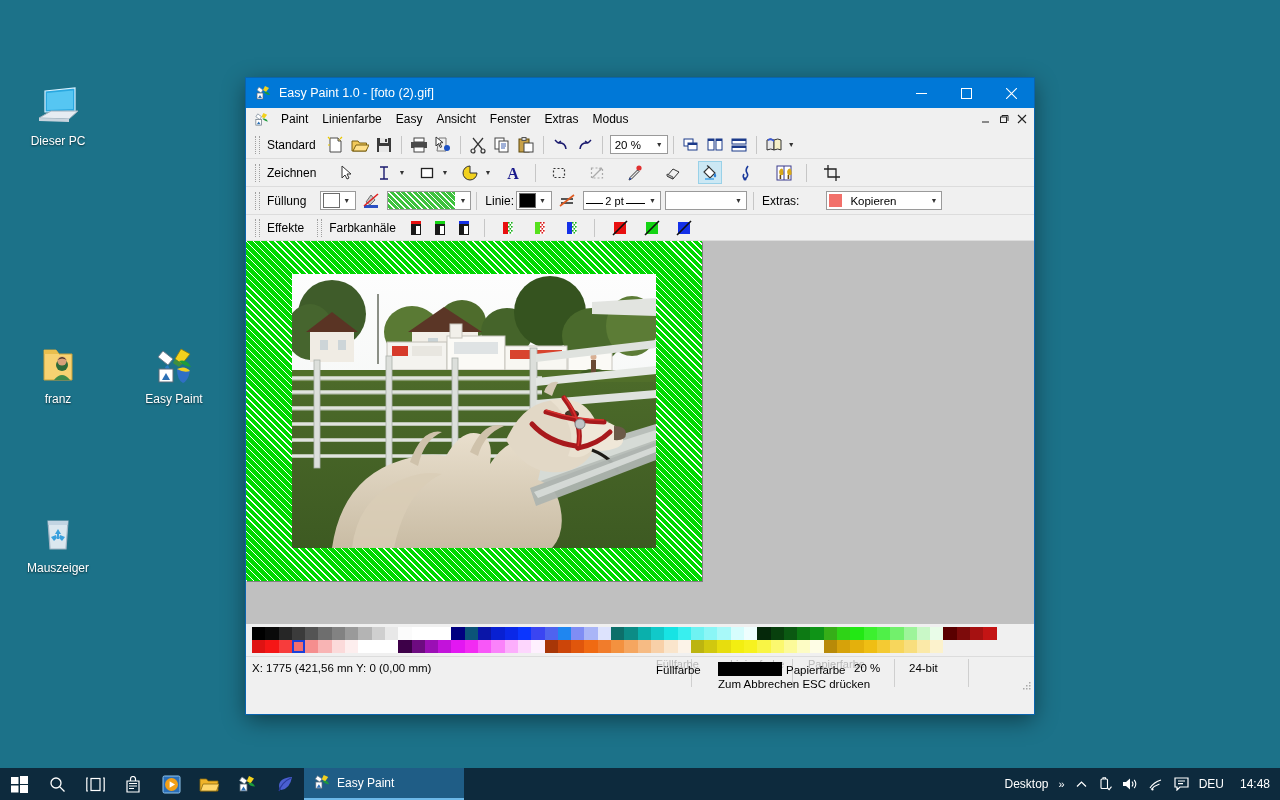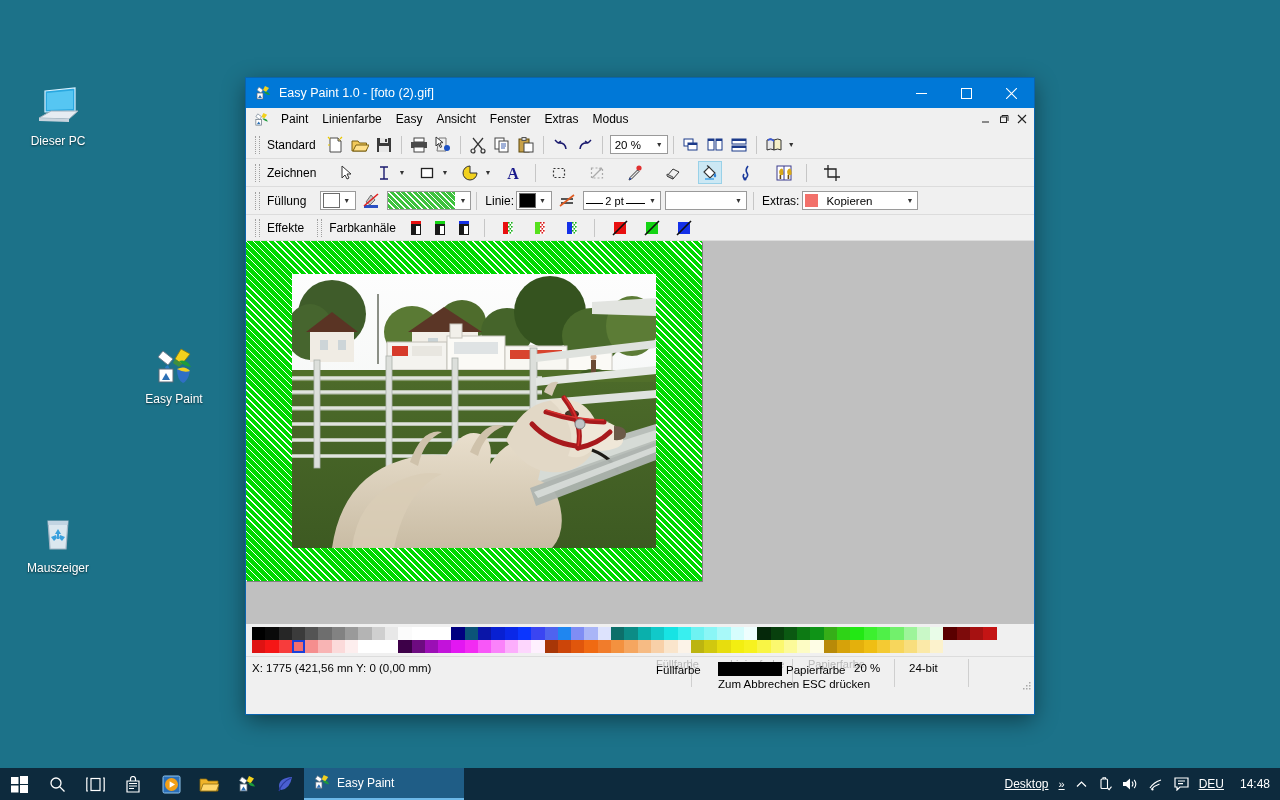--- a/index.html
+++ b/index.html
@@ -20,21 +20,21 @@
   
   #taskbar{position:absolute;left:0;top:768px;width:1280px;height:32px;
     background:#0d2a3d;display:flex;align-items:center;}
   .tb-btn{width:38px;height:32px;display:flex;align-items:center;justify-content:center;
     color:#fff;}
   .tb-task{height:32px;display:flex;align-items:center;gap:7px;padding:0 14px 0 10px;
     background:#1f5d86;color:#fff;font-size:12px;border-bottom:2px solid #6cb8e8;
     box-sizing:border-box;min-width:160px;}
   #tray{margin-left:auto;display:flex;align-items:center;gap:10px;color:#fff;
     font-size:12px;padding-right:10px;height:32px;}
-  #tray .ti{display:flex;align-items:center;justify-content:center;height:32px;text-decoration:underline;}
+  #tray .ti{display:flex;align-items:center;justify-content:center;height:32px;}
   #clock{font-size:12px;text-align:center;line-height:32px;padding-left:6px;}
 
   
   #app{position:absolute;left:246px;top:78px;width:788px;height:636px;
     background:#f0f0f0;box-shadow:0 0 0 1px #0a64ad, 0 6px 22px rgba(0,0,0,.45);
     box-sizing:border-box;}
   #titlebar{height:30px;background:#0078d7;color:#fff;display:flex;align-items:center;
     font-size:12.5px;}
   #titlebar .ticon{width:16px;height:16px;margin:0 8px 0 9px;}
   .wbtn{width:45px;height:30px;display:flex;align-items:center;justify-content:center;color:#fff;}
@@ -61,21 +61,21 @@
     margin:0 5px;flex:0 0 auto;}
   .tbar .lbl{padding:0 8px 0 2px;color:#000;white-space:nowrap;}
   .tb-ico{width:24px;height:23px;display:flex;align-items:center;justify-content:center;
     flex:0 0 auto;border:1px solid transparent;box-sizing:border-box;}
   .tb-ico.on{background:#cce8f4;border:1px solid #99d1e8;}
   .sep{width:1px;height:18px;background:#c6c6c6;margin:0 5px;flex:0 0 auto;}
   .drop-arrow{width:11px;height:23px;display:flex;align-items:center;justify-content:center;
     font-size:7px;color:#333;flex:0 0 auto;}
 
   .combo{height:19px;border:1px solid #9a9a9a;background:#fff;display:flex;align-items:center;
-    box-sizing:border-box;font-size:11.5px;color:#000;}
+    box-sizing:border-box;font-size:11.5px;color:#000;margin-left:24px;}
   .combo .cval{padding:0 4px;flex:1;white-space:nowrap;overflow:hidden;}
   .combo .carr{width:15px;display:flex;align-items:center;justify-content:center;
     font-size:7px;color:#333;}
 
   .swatchbox{height:19px;border:1px solid #9a9a9a;background:#fff;display:flex;align-items:center;
     box-sizing:border-box;padding:0 2px;}
   .swatchbox .sw{width:16px;height:13px;border:1px solid #6b6b6b;}
   .swatchbox .carr{width:14px;text-align:center;font-size:7px;color:#333;}
 
   
@@ -117,20 +117,35 @@
         <path d="M10 6 L40 3 L40 26 L10 27 Z" fill="#2aa8e0" stroke="#d9f2ff" stroke-width="1.2"></path>
         <path d="M12 8 L38 5.5 L38 24 L12 25 Z" fill="#56c6f2"></path>
         <path d="M4 33 L16 26 L43 26 L34 34 Z" fill="#e6ecf2" stroke="#9fb0bd" stroke-width="1"></path>
         <path d="M4 33 L34 34 L34 37 L4 36 Z" fill="#c8d4de"></path>
       </g>
         </svg>
     </span>
     <span class="cap">Dieser PC</span>
   </div>
 
+  <div class="desk-icon" style="left:3px;top:343px;">
+    <span class="glyph">
+      <svg width="46" height="44" viewBox="0 0 46 44">
+          <g>
+        <path d="M9 7 h12 l3 4 h13 v26 h-28 Z" fill="#f7d271" stroke="#c6a03a" stroke-width="1"></path>
+        <path d="M9 7 h12 l3 4 h-15 Z" fill="#e9bf4e"></path>
+        <circle cx="27" cy="22" r="6" fill="#2f6b3a"></circle>
+        <path d="M19 37 q8 -10 16 0 Z" fill="#3f8a4c"></path>
+        <circle cx="27" cy="18" r="4.6" fill="#d8a07a"></circle>
+        <path d="M22.6 17 q4.4 -6 9 0 q-4.4 -3 -9 0 Z" fill="#4a3526"></path>
+      </g>
+        </svg>
+    </span>
+    <span class="cap">franz</span>
+  </div>
 
   <div class="desk-icon" style="left:119px;top:343px;">
     <span class="glyph">
       <svg width="46" height="44" viewBox="0 0 46 44">
           <g>
         <path d="M30 6 l9 5 -8 10 -7 -5 Z" fill="#f2d11e" stroke="#8a7a0b" stroke-width=".8"></path>
         <path d="M24 16 l7 5 -3 3 -6 -4 Z" fill="#3f8f3f"></path>
         <path d="M28 18 q8 -2 12 6 q-8 -1 -12 -6 Z" fill="#1c9c3c"></path>
         <path d="M12 8 l10 8 -5 6 -10 -8 Z" fill="#ffffff" stroke="#6b7c8c" stroke-width="1"></path>
         <path d="M17 22 l3 7 -4 1 -2 -6 Z" fill="#2a7ec4"></path>

